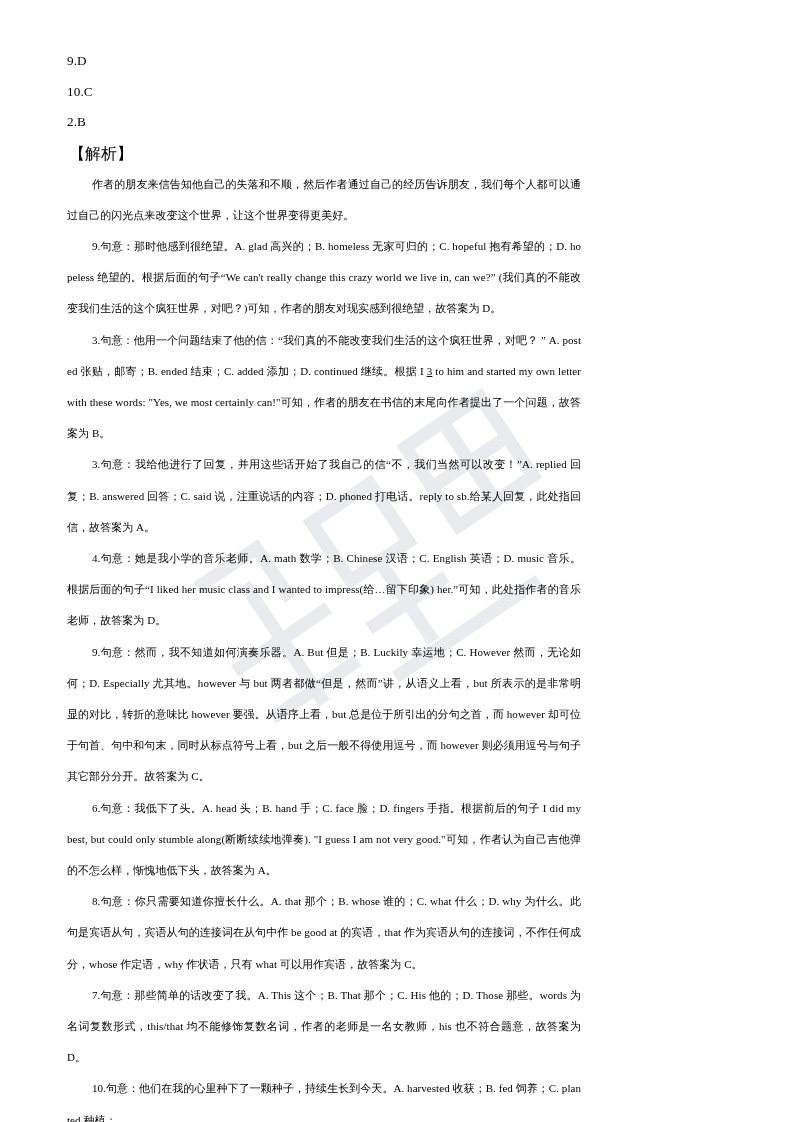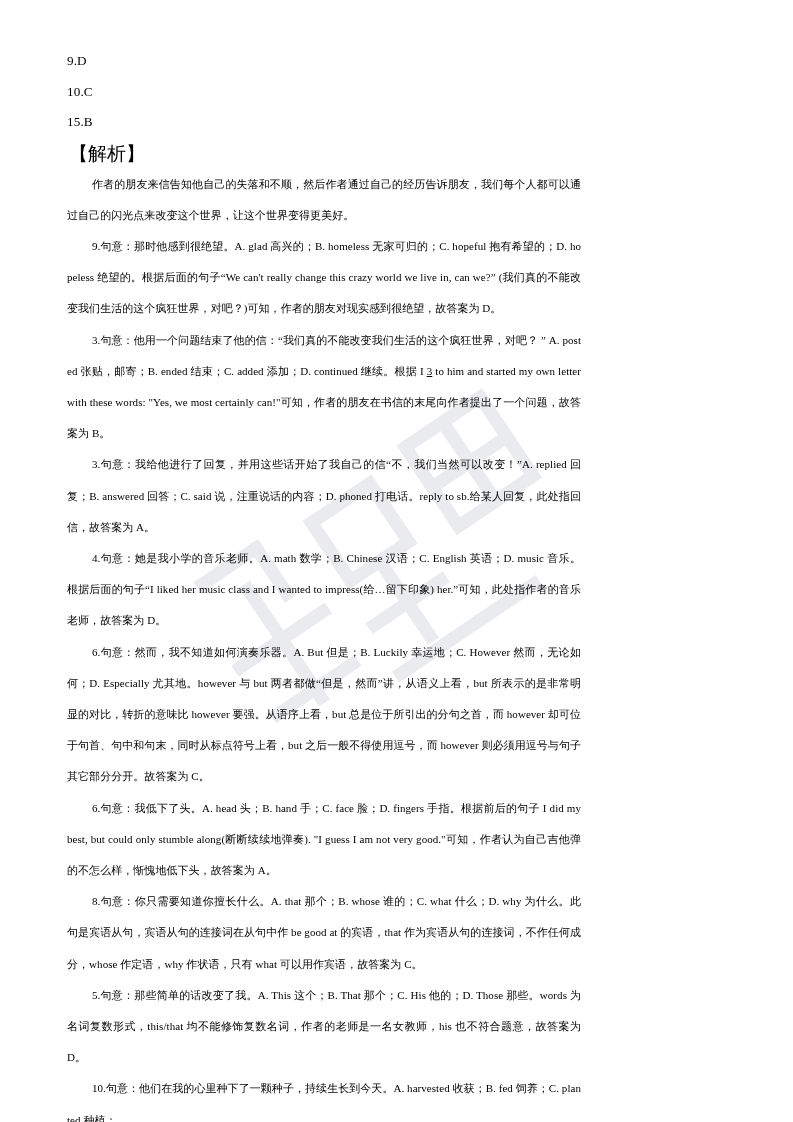--- a/index.html
+++ b/index.html
@@ -49,21 +49,21 @@
   
   .ans-line {
     font-size: 13.2px;
     line-height: 30.5px;
     letter-spacing: 0.1px;
     white-space: nowrap;
   }
 
   
   .sec-head {
-    font-size: 19px;
+    font-size: 16px;
     line-height: 31px;
     padding-left: 2px;
     font-family: Liberation Sans, sans-serif;
     letter-spacing: 0px;
   }
 
   
   .para {
     font-size: 11px;
     line-height: 31.2px;
@@ -96,39 +96,39 @@
         <path d="M300 168 H390 M345 120 V215"></path>
         <path d="M170 305 L330 305"></path>
       </g>
     </svg>
   </div>
 
   <div class="content">
 
     <div class="ans-line">9.D</div>
     <div class="ans-line">10.C</div>
-    <div class="ans-line">15.B</div>
+    <div class="ans-line">2.B</div>
 
     <div class="sec-head">【解析】</div>
 
     <p class="para">作者的朋友来信告知他自己的失落和不顺，然后作者通过自己的经历告诉朋友，我们每个人都可以通过自己的闪光点来改变这个世界，让这个世界变得更美好。</p>
 
     <p class="para">9.句意：那时他感到很绝望。A. glad 高兴的；B. homeless 无家可归的；C. hopeful 抱有希望的；D. hopeless 绝望的。根据后面的句子“We can't really change this crazy world we live in, can we?” (我们真的不能改变我们生活的这个疯狂世界，对吧？)可知，作者的朋友对现实感到很绝望，故答案为 D。</p>
 
     <p class="para"><span>3.句意：他用一个问题结束了他的信：“我们真的不能改变我们生活的这个疯狂世界，对吧？ ” A. posted 张贴，邮寄；B. ended 结束；C. added 添加；D. continued 继续。根据 I</span><span class="blank">3</span><span>to him and started my own letter with these words: "Yes, we most certainly can!"可知，作者的朋友在书信的末尾向作者提出了一个问题，故答案为 B。</span></p>
 
     <p class="para">3.句意：我给他进行了回复，并用这些话开始了我自己的信“不，我们当然可以改变！”A. replied 回复；B. answered 回答；C. said 说，注重说话的内容；D. phoned 打电话。reply to sb.给某人回复，此处指回信，故答案为 A。</p>
 
     <p class="para"><span>4.句意：她是我小学的音乐老师。A. math 数学；B. Chinese 汉语；C. English 英语；D. music 音乐。根据后面的句子“I liked her </span><span class="ul">music</span><span> class and I wanted to impress(给…留下印象) her.”可知，此处指作者的音乐老师，故答案为 D。</span></p>
 
-    <p class="para">6.句意：然而，我不知道如何演奏乐器。A. But 但是；B. Luckily 幸运地；C. However 然而，无论如何；D. Especially 尤其地。however 与 but 两者都做“但是，然而”讲，从语义上看，but 所表示的是非常明显的对比，转折的意味比 however 要强。从语序上看，but 总是位于所引出的分句之首，而 however 却可位于句首、句中和句末，同时从标点符号上看，but 之后一般不得使用逗号，而 however 则必须用逗号与句子其它部分分开。故答案为 C。</p>
+    <p class="para">9.句意：然而，我不知道如何演奏乐器。A. But 但是；B. Luckily 幸运地；C. However 然而，无论如何；D. Especially 尤其地。however 与 but 两者都做“但是，然而”讲，从语义上看，but 所表示的是非常明显的对比，转折的意味比 however 要强。从语序上看，but 总是位于所引出的分句之首，而 however 却可位于句首、句中和句末，同时从标点符号上看，but 之后一般不得使用逗号，而 however 则必须用逗号与句子其它部分分开。故答案为 C。</p>
 
     <p class="para">6.句意：我低下了头。A. head 头；B. hand 手；C. face 脸；D. fingers 手指。根据前后的句子 I did my best, but could only stumble along(断断续续地弹奏). "I guess I am not very good."可知，作者认为自己吉他弹的不怎么样，惭愧地低下头，故答案为 A。</p>
 
 
     <p class="para">8.句意：你只需要知道你擅长什么。A. that 那个；B. whose 谁的；C. what 什么；D. why 为什么。此句是宾语从句，宾语从句的连接词在从句中作 be good at 的宾语，that 作为宾语从句的连接词，不作任何成分，whose 作定语，why 作状语，只有 what 可以用作宾语，故答案为 C。</p>
 
-    <p class="para">5.句意：那些简单的话改变了我。A. This 这个；B. That 那个；C. His 他的；D. Those 那些。words 为名词复数形式，this/that 均不能修饰复数名词，作者的老师是一名女教师，his 也不符合题意，故答案为 D。</p>
+    <p class="para">7.句意：那些简单的话改变了我。A. This 这个；B. That 那个；C. His 他的；D. Those 那些。words 为名词复数形式，this/that 均不能修饰复数名词，作者的老师是一名女教师，his 也不符合题意，故答案为 D。</p>
 
     <p class="para">10.句意：他们在我的心里种下了一颗种子，持续生长到今天。A. harvested 收获；B. fed 饲养；C. planted 种植；</p>
 
   </div>
 </div>
 
 </body></html>

